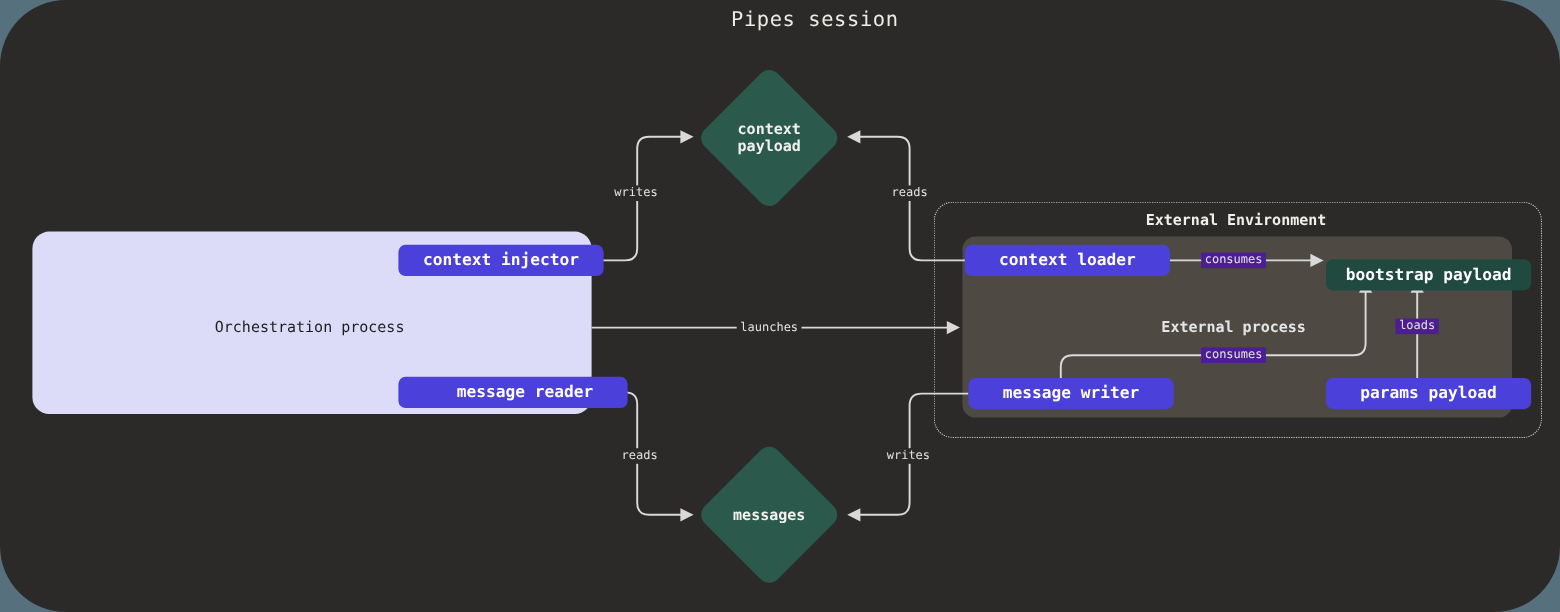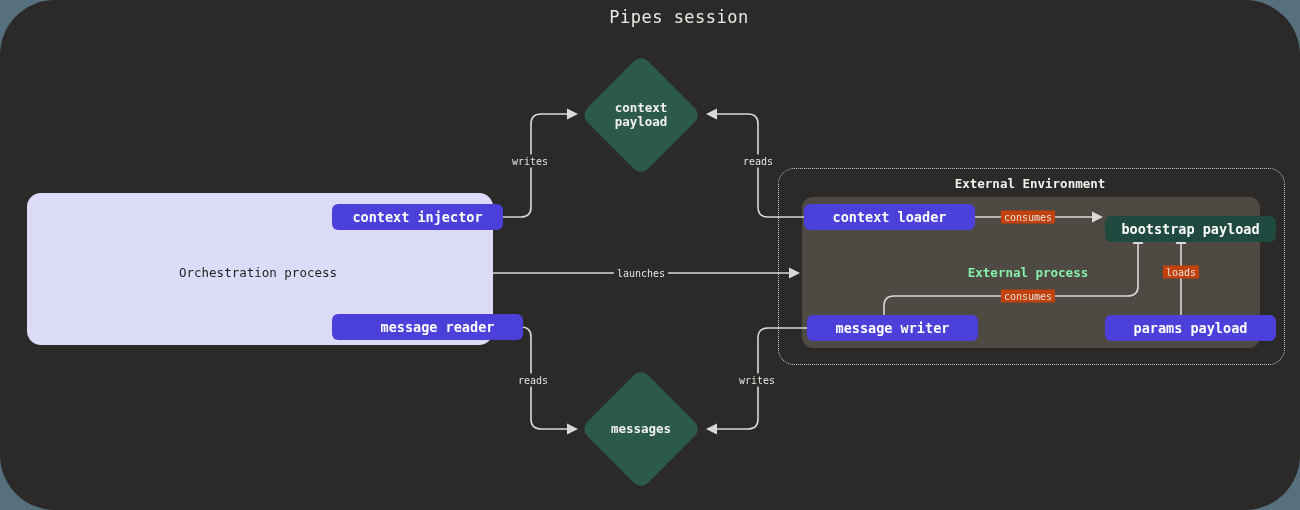--- a/index.html
+++ b/index.html
@@ -34,21 +34,21 @@
   #env-title {
     position:absolute; left:1030px; top:183px; transform:translate(-50%,-50%);
     color:#f0efec; font-size:12.5px; font-weight:bold; white-space:nowrap;
   }
   #process-box {
     position:absolute; left:802px; top:197px; width:458px; height:151px;
     background:#4e4a43; border-radius:11px;
   }
   #process-label {
     position:absolute; left:1028px; top:272px; transform:translate(-50%,-50%);
-    color:#86efac; font-size:12.5px; font-weight:bold; white-space:nowrap;
+    color:#e5e5e5; font-size:12.5px; font-weight:bold; white-space:nowrap;
   }
   
   .chip {
     position:absolute; height:26px; width:171px;
     display:flex; align-items:center; justify-content:center;
     border-radius:6px; color:#ffffff; font-size:13.5px; font-weight:bold;
     white-space:nowrap;
   }
   .chip.purple { background:#4c40da; }
   .chip.green  { background:#20493f;margin-top:12px; }
@@ -75,21 +75,21 @@
   
   #edges { position:absolute; inset:0; }
   #edges path { fill:none; stroke:#d9d9d9; stroke-width:1.6; }
   #edges polygon { fill:#d9d9d9; }
   
   .edge-label {
     position:absolute; transform:translate(-50%,-50%);
     font-size:10px; color:#e4e3e0; white-space:nowrap; padding:1px 3px;text-align:right;
   }
   .edge-label.on-dark  { background:#2b2a28; }
-  .edge-label.on-olive { background:#c2410c; }
+  .edge-label.on-olive { background:#4c1d95; }
   #lbl-writes-top   { left:530px;  top:161px; }
   #lbl-reads-top    { left:758px;  top:161px; }
   #lbl-launches     { left:641px;  top:273px; }
   #lbl-reads-bottom { left:533px;  top:380px; }
   #lbl-writes-bottom{ left:757px;  top:380px; }
   #lbl-consumes-top { left:1028px; top:217px; }
   #lbl-consumes-bot { left:1028px; top:296px; }
   #lbl-loads        { left:1181px; top:272px; }
 </style>
 </head>

